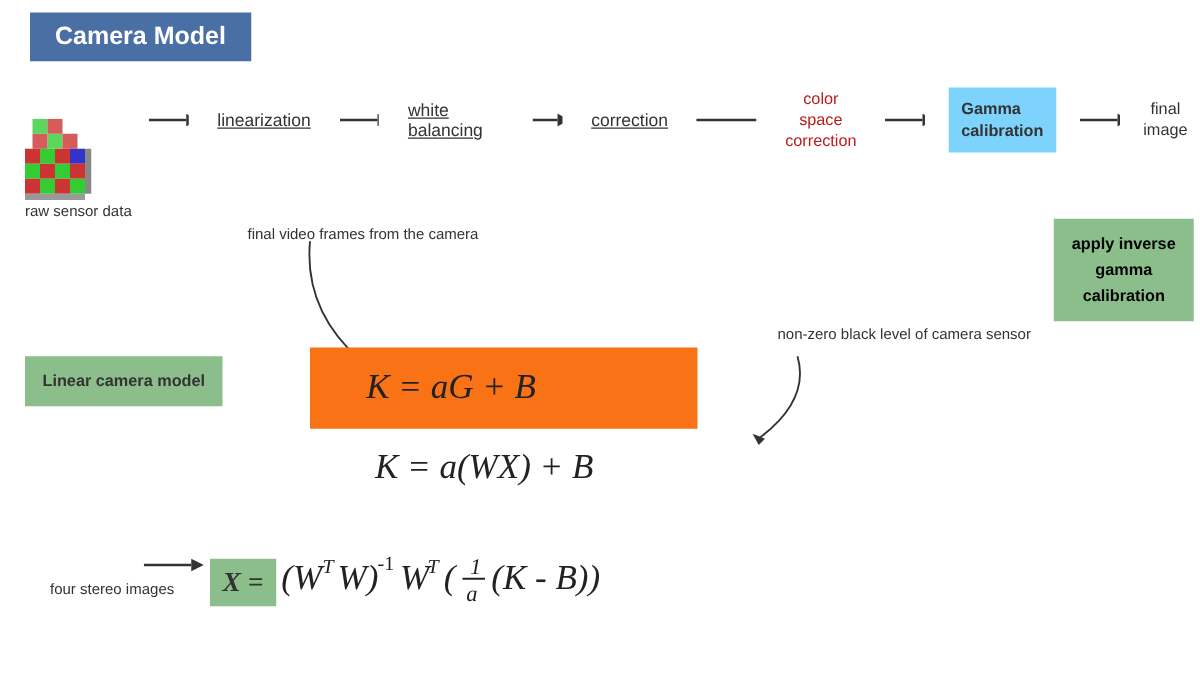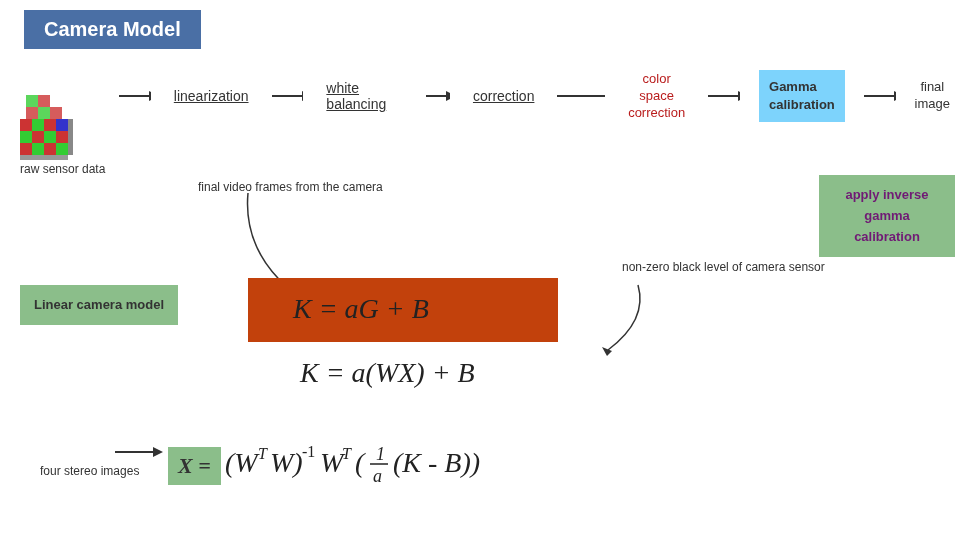--- a/index.html
+++ b/index.html
@@ -127,41 +127,41 @@
 image</span>
   </div>
 </div>
 
 
 <div style="position:absolute; top:162px; left:20px; font-size:12px; color:#333;">
   <span>raw sensor data</span>
 </div>
 
 
-<div style="position:absolute; top:175px; right:5px; background:#8bbe8a; padding:10px 14px; font-size:13px; font-weight:bold; color:#701a75; text-align:center; line-height:1.6; width:136px;">
+<div style="position:absolute; top:175px; right:5px; background:#8bbe8a; padding:10px 14px; font-size:13px; font-weight:bold; color:#000000; text-align:center; line-height:1.6; width:112px;">
   <span>apply inverse
 gamma
 calibration</span>
 </div>
 
 
 <div style="position:absolute; top:178px; left:198px; font-size:12px; color:#333; line-height:1.5;text-align:right;">
   <span>final video
 frames from
 the camera</span>
 </div>
 
 
 <svg style="position:absolute; top:188px; left:238px;" width="120" height="110" viewBox="0 0 120 110">
   <path d="M 10,5 Q 5,60 50,100" fill="none" stroke="#333" stroke-width="1.5"></path>
   <polygon points="44,97 54,103 48,107" fill="#333" transform="rotate(-10,49,102)"></polygon>
 </svg>
 
 
-<div style="position:absolute; top:278px; left:248px; background:#c2410c; padding:10px 20px; width:310px; text-align:center;">
+<div style="position:absolute; top:278px; left:248px; background:#f97316; padding:10px 20px; width:310px; text-align:center;">
   <svg width="240" height="40" viewBox="0 0 240 40">
     <text x="10" y="30" font-family="Times New Roman, serif" font-style="italic" font-size="28" fill="#222">K = aG + B</text>
   </svg>
 </div>
 
 
 <div style="position:absolute; top:258px; left:622px; font-size:12px; color:#333; line-height:1.5;">
   <span>non-zero
 black level of
 camera sensor</span>

